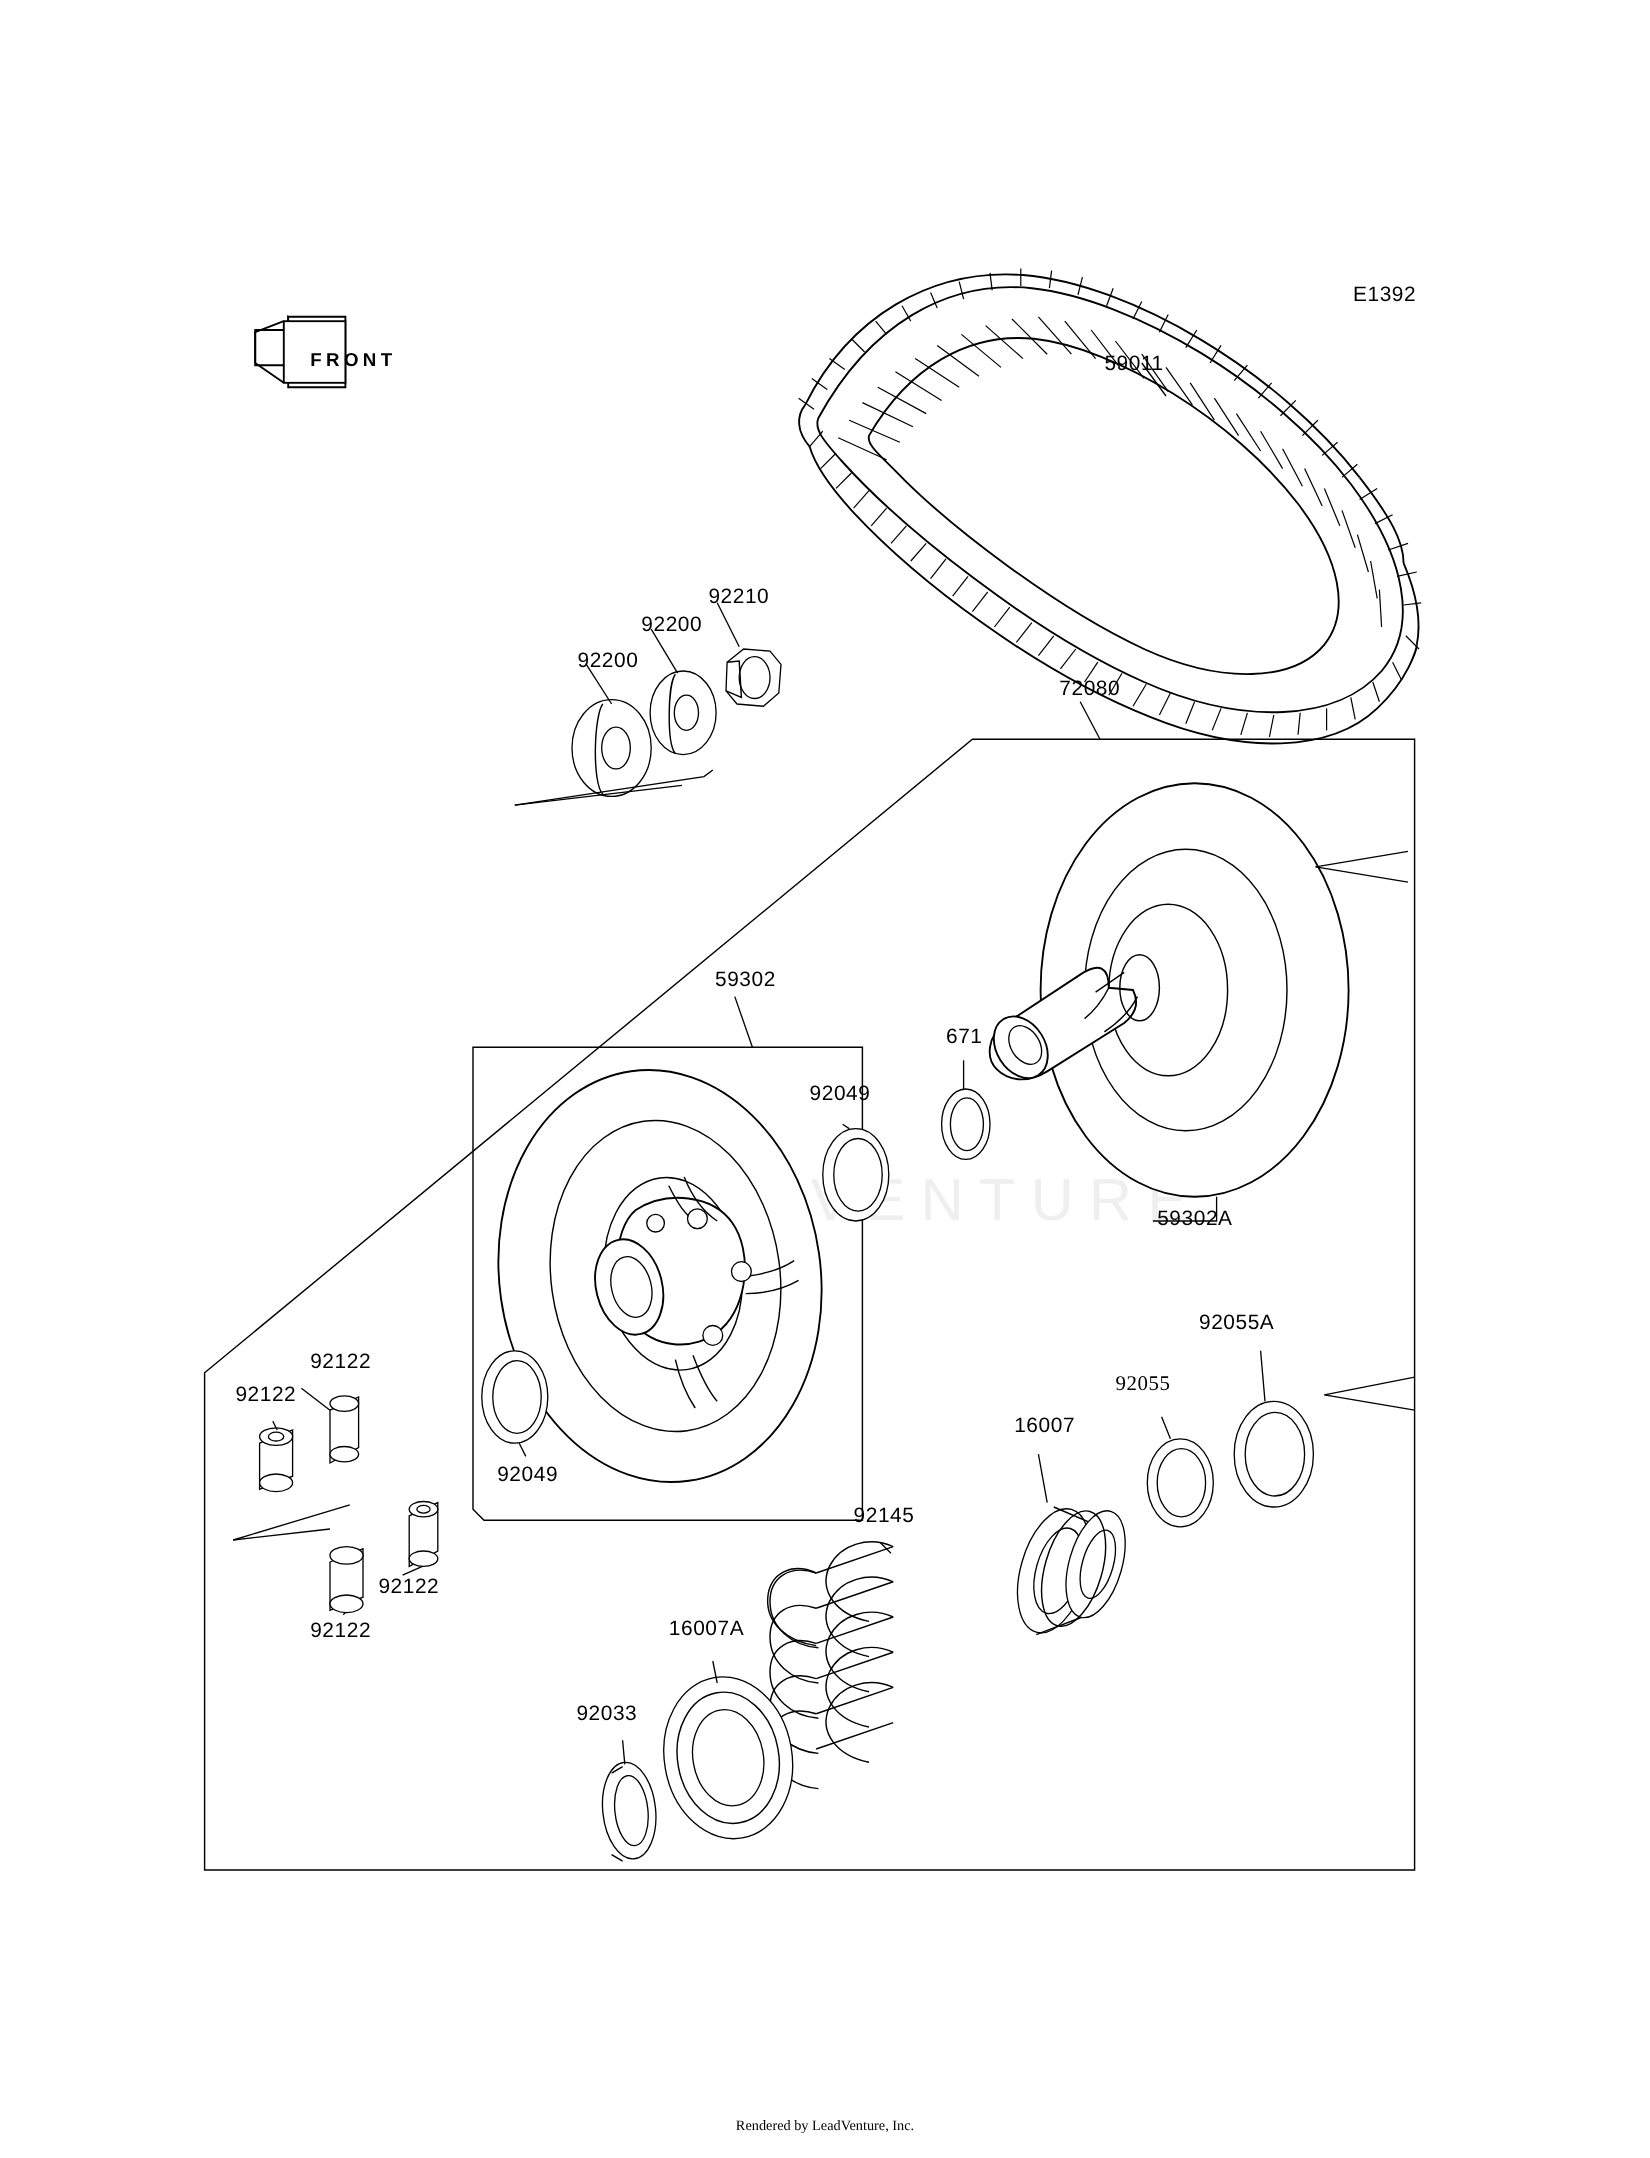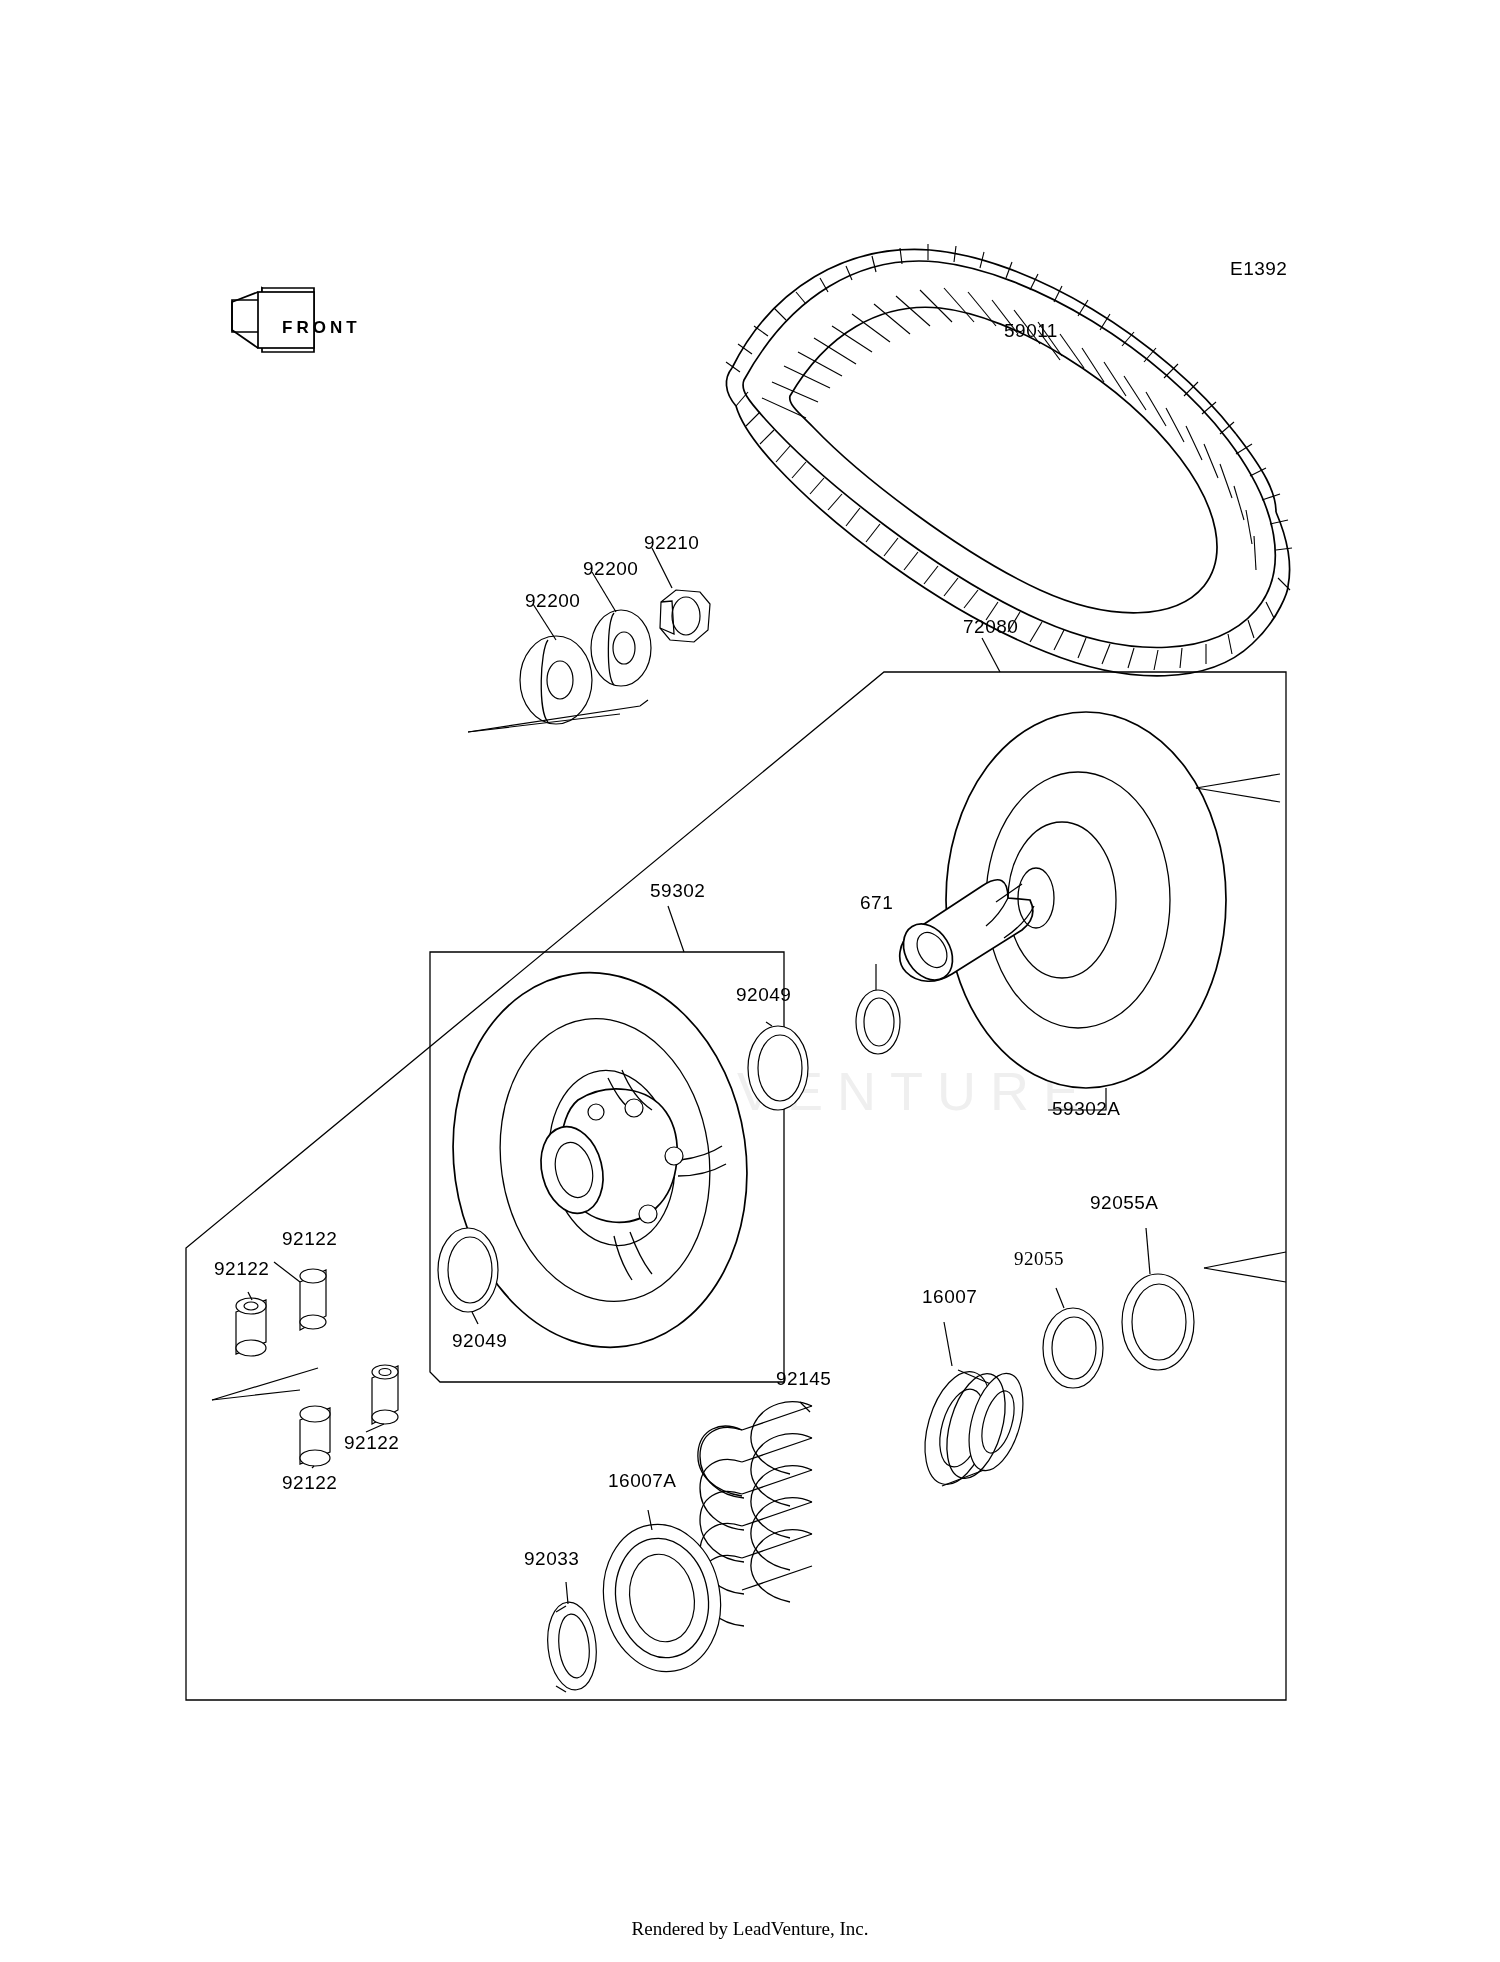--- a/index.html
+++ b/index.html
@@ -30,21 +30,21 @@
     position: absolute;
     font-size: 19px;
     letter-spacing: 0.5px;
   }
   .footer {
     position: absolute;
     left: 0;
     right: 0;
     bottom: 22px;
     text-align: center;
-    font-size: 19px;
+    font-size: 13px;
     font-family: "Liberation Serif", serif;
     margin-top: 32px;
   }
   svg.art {
     position: absolute;
     left: 0;
     top: 0;
     width: 1500px;
     height: 1962px;
   }
@@ -398,21 +398,21 @@
   <div class="front-text">FRONT</div>
 
   <div class="diagram-code" style="left:1230px; top:258px;">E1392</div>
 
   <div class="label" style="left:1004px; top:320px;">59011</div>
   <div class="label" style="left:525px; top:590px;">92200</div>
   <div class="label" style="left:583px; top:558px;">92200</div>
   <div class="label" style="left:644px; top:532px;">92210</div>
   <div class="label" style="left:963px; top:616px;">72080</div>
   <div class="label" style="left:650px; top:880px;">59302</div>
-  <div class="label" style="left:860px; top:892px;">671</div>
+  <div class="label" style="left:860px; top:932px;">671</div>
   <div class="label" style="left:736px; top:984px;">92049</div>
   <div class="label" style="left:1052px; top:1098px;">59302A</div>
   <div class="label" style="left:452px; top:1330px;">92049</div>
   <div class="label" style="left:1090px; top:1192px;">92055A</div>
   <div class="label" style="left:1014px; top:1248px;font-family:Liberation Serif, serif;">92055</div>
   <div class="label" style="left:922px; top:1286px;">16007</div>
   <div class="label" style="left:282px; top:1228px;">92122</div>
   <div class="label" style="left:214px; top:1258px;">92122</div>
   <div class="label" style="left:344px; top:1432px;">92122</div>
   <div class="label" style="left:282px; top:1472px;">92122</div>

